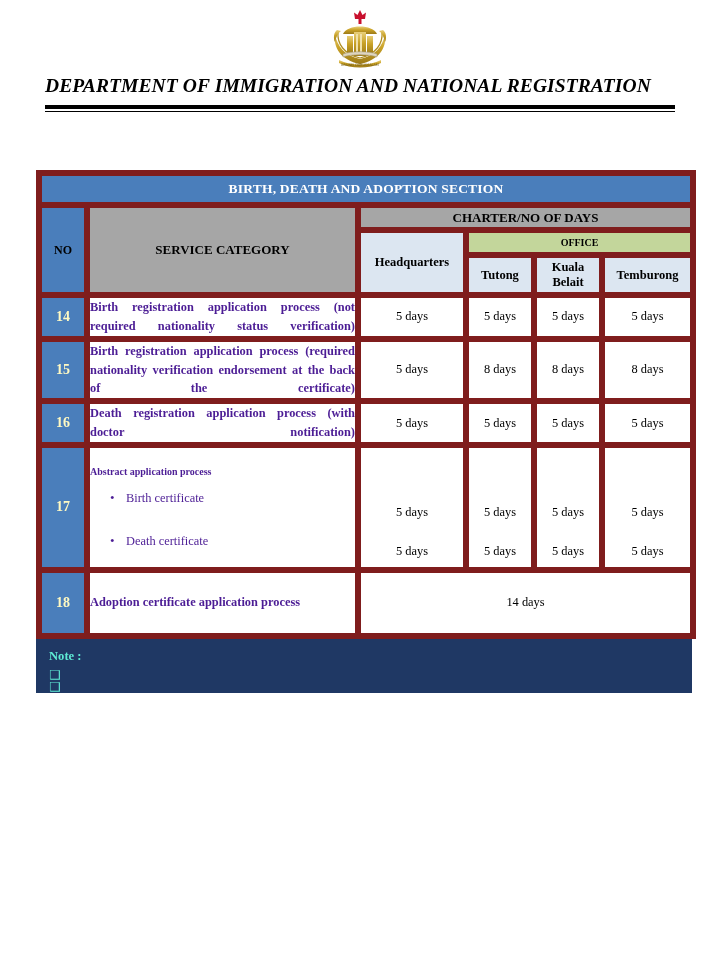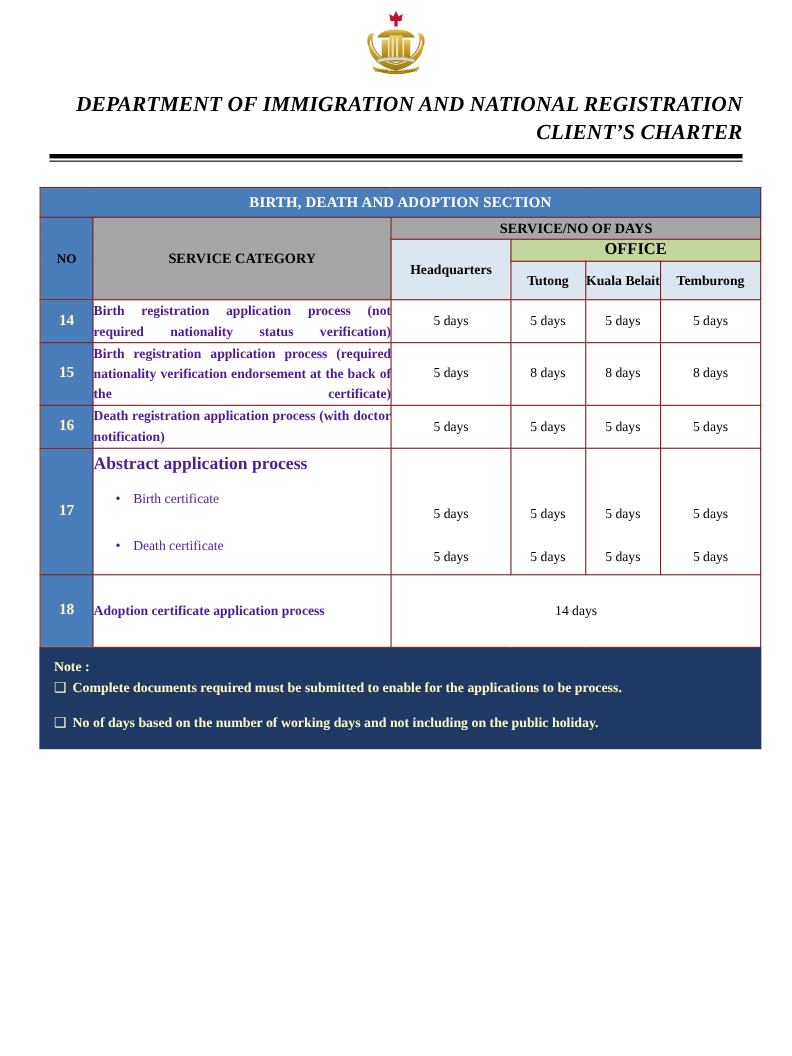--- a/index.html
+++ b/index.html
@@ -25,22 +25,22 @@
     box-sizing: border-box;
   }
   .crest {
     display: inline-block;
     width: 70px;
     height: 64px;
   }
 
   
   .title-block {
-    margin: 12px 45px 0 45px;
-    text-align: right;
+    margin: 2px 45px 0 45px;
+    text-align: left;
   }
   .title-line {
     font-family: "Liberation Serif", "DejaVu Serif", serif;
     font-weight: bold;
     font-style: italic;
     font-size: 19.5px;
     letter-spacing: 0.1px;
     line-height: 1.28;
     white-space: nowrap;
   }
@@ -58,21 +58,21 @@
     left: 36px;
     top: 170px;
     width: 656px;
   }
   table.charter {
     border-collapse: collapse;
     width: 656px;
     table-layout: fixed;
   }
   table.charter td, table.charter th {
-    border: 1px solid #7f1d1d;
+    border: 6px solid #7f1d1d;
     padding: 0;
     vertical-align: middle;
   }
 
   .band-title {
     background: #4a7ebb;
     color: #ffffff;
     font-weight: bold;
     font-size: 13.5px;
     text-align: center;
@@ -91,21 +91,21 @@
     background: #4a7ebb;
     color: #000000;
     font-weight: bold;
     font-size: 12px;
     text-align: center;
   }
   .hdr-green {
     background: #c3d69b;
     color: #000;
     font-weight: bold;
-    font-size: 15px;
+    font-size: 10px;
     text-align: center;
     height: 19px;
   }
   .hdr-lblue {
     background: #dce6f1;
     color: #000;
     font-weight: bold;
     font-size: 12.5px;
     text-align: center;
     line-height: 1.18;
@@ -138,22 +138,22 @@
     background: #ffffff;
     color: #000;
     font-size: 12.4px;
     text-align: center;
     vertical-align: middle;
   }
 
   
   .abs-head {
     font-weight: bold;
-    font-size: 16px;
-    margin: 2px 0 10px 0;
+    font-size: 10px;
+    margin: 16px 0 10px 0;
   }
   .abs-list {
     margin: 0;
     padding: 0 0 0 20px;
     list-style: none;
   }
   .abs-list li {
     font-weight: normal;
     font-size: 12.4px;
     position: relative;
@@ -174,21 +174,21 @@
     justify-content: flex-end;
     height: 100%;
     padding-bottom: 8px;
     box-sizing: border-box;
   }
   .days-stack span:first-child { margin-bottom: 24px; }
 
   
   .note-box {
     background: #1f3864;
-    color: #fef9c3;
+    color: #5eead4;
     border: 1px solid #1f3864;
     border-top: none;
     padding: 10px 12px 14px 12px;
     box-sizing: border-box;
     width: 656px;
   }
   .note-title {
     font-weight: bold;
     font-size: 12.6px;
     margin-bottom: 2px;
@@ -246,21 +246,20 @@
       <path d="M18 46 C26 43 44 43 52 46 L52 49 C44 46 26 46 18 49 Z" fill="#ded5c0" stroke="#a89a72" stroke-width="0.6"></path>
 
       <path d="M14 52 C26 58 44 58 56 52 L56 55 C44 61 26 61 14 55 Z" fill="url(#gold)"></path>
       <text x="35" y="57.6" font-size="3.4" text-anchor="middle" fill="#6b5512" font-family="DejaVu Sans, sans-serif">BRUNEI DARUSSALAM</text>
     </svg>
   </span>
 </div>
 
 <div class="title-block">
   <div class="title-line">DEPARTMENT OF IMMIGRATION AND NATIONAL REGISTRATION</div>
-  <div class="title-line">CLIENT’S CHARTER</div>
   <div class="title-rule"></div>
 </div>
 
 <div class="sheet">
   <table class="charter">
     <colgroup>
       <col style="width:48px">
       <col style="width:271px">
       <col style="width:108px">
       <col style="width:68px">
@@ -269,21 +268,21 @@
     </colgroup>
     <tbody>
 
       <tr>
         <td class="band-title" colspan="6">BIRTH, DEATH AND ADOPTION SECTION</td>
       </tr>
 
       <tr>
         <td class="hdr-blue" rowspan="3">NO</td>
         <td class="hdr-grey" rowspan="3">SERVICE CATEGORY</td>
-        <td class="hdr-grey" colspan="4" style="height:19px">SERVICE/NO OF DAYS</td>
+        <td class="hdr-grey" colspan="4" style="height:19px">CHARTER/NO OF DAYS</td>
       </tr>
 
       <tr>
         <td class="hdr-lblue" rowspan="2">Headquarters</td>
         <td class="hdr-green" colspan="3">OFFICE</td>
       </tr>
 
       <tr>
         <td class="hdr-lblue" style="height:34px">Tutong</td>
         <td class="hdr-lblue">Kuala Belait</td>
@@ -357,20 +356,18 @@
         <td class="cell-svc nojust">Adoption certificate application process</td>
         <td class="cell-days" colspan="4">14 days</td>
       </tr>
     </tbody>
   </table>
 
   <div class="note-box">
     <div class="note-title">Note :</div>
     <div class="note-item">
       <span class="box-glyph">❑</span>
-      <span>Complete documents required must be submitted to enable for the applications to be process.</span>
     </div>
     <div class="note-item">
       <span class="box-glyph">❑</span>
-      <span>No of days based on the number of working days and not including on the public holiday.</span>
     </div>
   </div>
 </div>
 
 </body></html>

